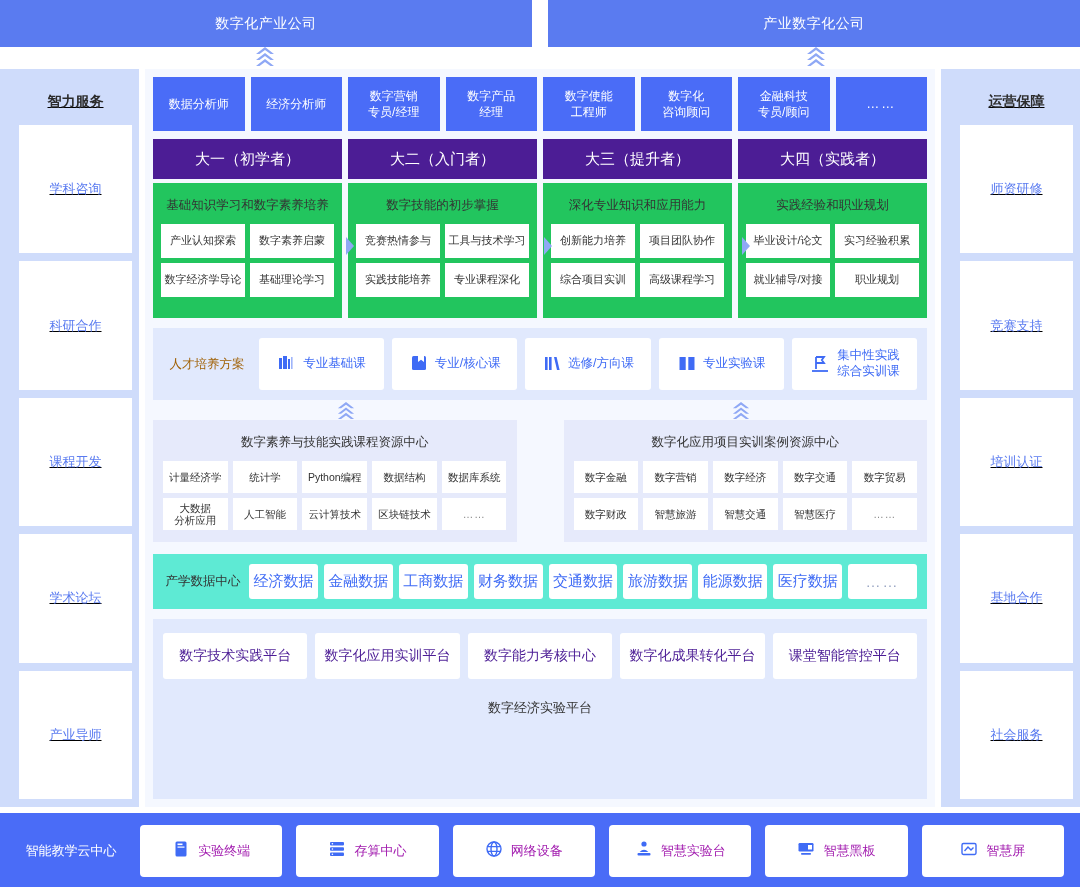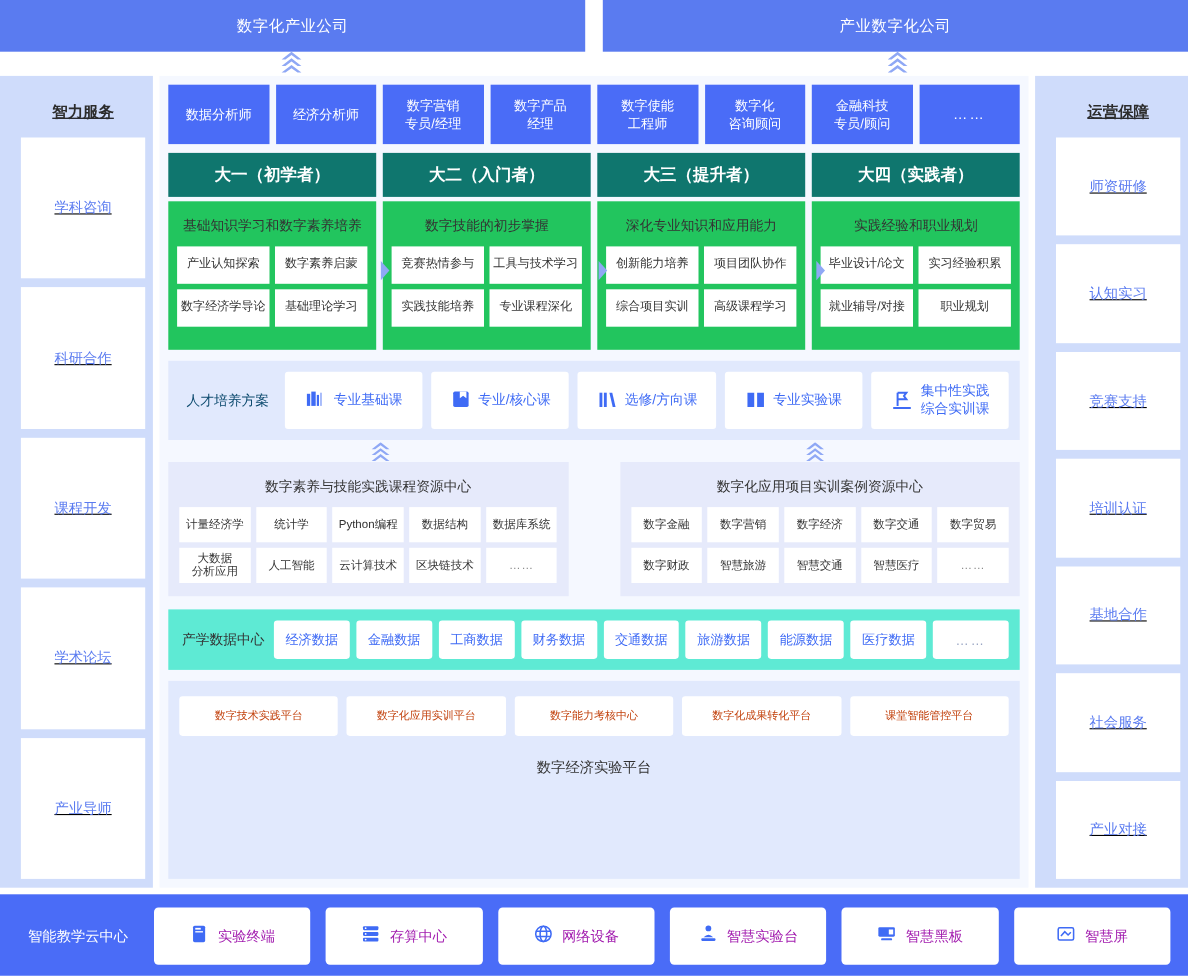--- a/index.html
+++ b/index.html
@@ -52,21 +52,21 @@
   .job{
     flex:1;background:#4a6cf7;color:#fff;font-size:12px;line-height:1.35;
     display:flex;align-items:center;justify-content:center;text-align:center;
   }
   .job.dots{font-size:13px;letter-spacing:2px;}
 
   
   .stages{display:flex;gap:6px;position:relative;}
   .stage{flex:1;display:flex;flex-direction:column;}
   .stage-head{
-    background:#0f766e;color:#fff;font-size:15px;font-weight:700;
+    background:#4c1d95;color:#fff;font-size:15px;font-weight:400;
     height:40px;display:flex;align-items:center;justify-content:center;
     margin-bottom:4px;
   }
   .stage-body{
     background:#22c55e;padding:10px 8px 12px 8px;box-sizing:border-box;
     display:flex;flex-direction:column;align-items:center;height:135px;
   }
   .stage-goal{font-size:12.5px;color:#333;margin:4px 0 10px 0;}
   .chip-grid{display:grid;grid-template-columns:1fr 1fr;gap:5px;width:100%;}
   .chip{
@@ -77,21 +77,21 @@
   .stage-sep{
     position:absolute;top:96px;width:14px;height:22px;
     display:flex;align-items:center;justify-content:center;
   }
 
   
   .plan{
     background:#e1e9fd;margin-top:10px;padding:10px;box-sizing:border-box;
     display:flex;align-items:center;gap:8px;height:72px;
   }
-  .plan-label{font-size:12.5px;color:#0c4a6e;width:88px;text-align:center;flex:none;}
+  .plan-label{font-size:12.5px;color:#a16207;width:88px;text-align:center;flex:none;}
   .plan-card{
     flex:1;background:#fff;height:52px;border-radius:3px;
     display:flex;align-items:center;justify-content:center;gap:6px;
     color:#3f6bf5;font-size:12.5px;
   }
   .plan-card .txt{line-height:1.25;text-align:left;}
   .ic{flex:none;display:block;}
 
   
   .res-row{display:flex;gap:8px;margin-top:16px;}
@@ -109,34 +109,34 @@
 
   
   .dc{
     background:#5eead4;margin-top:12px;padding:10px;box-sizing:border-box;
     display:flex;align-items:center;gap:6px;height:55px;
   }
   .dc-label{font-size:12.5px;color:#333;width:80px;text-align:center;flex:none;}
   .dc-chip{
     flex:1;background:#fff;height:35px;border-radius:3px;
     display:flex;align-items:center;justify-content:center;
-    color:#3f6bf5;font-size:12px;
+    color:#3f6bf5;font-size:15px;
   }
   .dc-chip.dots{color:#9aa6c4;letter-spacing:2px;}
 
   
   .plat{
     background:#e1e9fd;margin-top:10px;padding:14px 10px 10px 10px;
     box-sizing:border-box;flex:1;display:flex;flex-direction:column;
   }
   .plat-row{display:flex;gap:8px;}
   .plat-card{
-    flex:1;background:#fff;height:36px;border-radius:3px;
+    flex:1;background:#fff;height:46px;border-radius:3px;
     display:flex;align-items:center;justify-content:center;
-    color:#c2410c;font-size:10px;
+    color:#4c1d95;font-size:14px;
   }
   .plat-foot{text-align:center;font-size:13px;color:#333;margin-top:20px;}
 
   
   .bottom{
     height:75px;background:#4a6cf7;margin-top:6px;
     display:flex;align-items:center;gap:14px;padding:0 16px;box-sizing:border-box;
   }
   .bottom-label{color:#fff;font-size:13px;width:110px;text-align:center;flex:none;}
   .bottom-card{
@@ -455,36 +455,30 @@
       </div>
 
     </div>
 
     <div class="side">
       <div class="side-title">运营保障</div>
       <div class="side-item">
           <span>师资研修</span>
         </div>
       <div class="side-item">
-          <span>认知实习</span>
-        </div>
-      <div class="side-item">
           <span>竞赛支持</span>
         </div>
       <div class="side-item">
           <span>培训认证</span>
         </div>
       <div class="side-item">
           <span>基地合作</span>
         </div>
       <div class="side-item">
           <span>社会服务</span>
-        </div>
-      <div class="side-item">
-          <span>产业对接</span>
         </div>
     </div>
 
   </div>
 
   <div class="bottom">
     <div class="bottom-label">智能教学云中心</div>
 
     <div class="bottom-card">
       <span class="ic">

